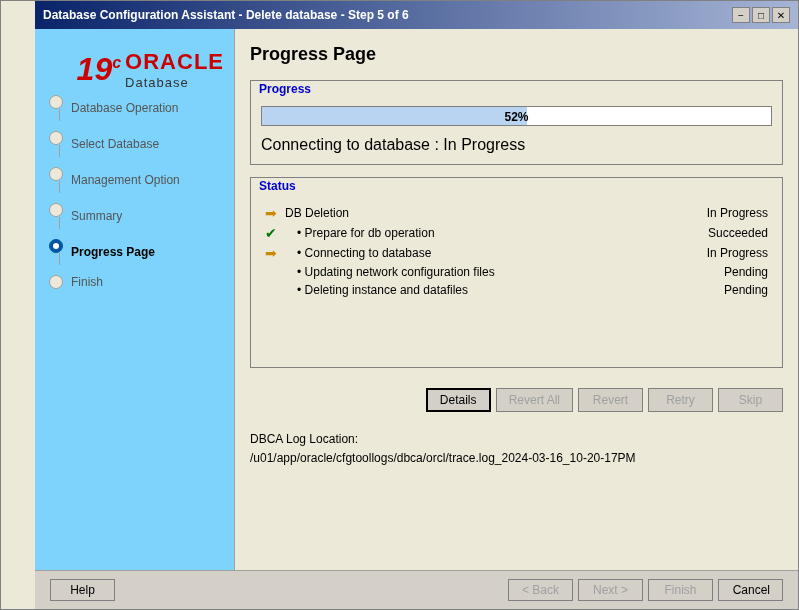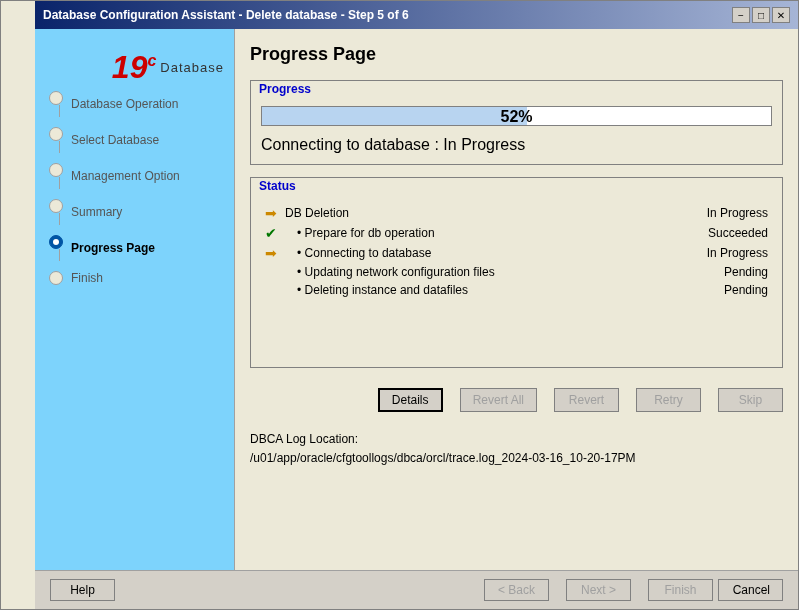--- a/index.html
+++ b/index.html
@@ -177,21 +177,21 @@
       background: #b8d4f0;
       position: absolute;
       left: 0;
       top: 0;
     }
     .progress-bar-text {
       position: absolute;
       width: 100%;
       text-align: center;
       line-height: 20px;
-      font-size: 16px;
+      font-size: 12px;
       font-weight: bold;
       color: #000;
     }
     .progress-status-text {
       font-size: 16px;
       color: #000;
       padding: 2px 0;
     }
     .status-table {
       width: 100%;
@@ -232,21 +232,20 @@
       padding: 3px 12px;
       border: 1px solid #808080;
       background: #d4d0c8;
       font-size: 12px;
       cursor: pointer;
       min-width: 65px;
       text-align: center;
     }
     .btn:disabled, .btn.disabled {
       color: #a0a0a0;
-      margin-left: 12px;
     }
     .btn.outlined {
       border: 2px solid #000;
     }
     .log-section {
       padding: 10px 0;
     }
     .log-text {
       font-size: 12px;
       color: #000;
@@ -289,20 +288,21 @@
   <div class="main-content">
 
     <div class="sidebar">
 
       <div class="header-right">
         <div class="oracle-logo">
           <div class="oracle-19c">
             <span>19</span><sup>c</sup>
           </div>
           <div class="oracle-text">
+            <span class="oracle-brand">ORACLE</span>
             <span class="oracle-sub">Database</span>
           </div>
         </div>
       </div>
 
       <div class="nav-items">
         <div class="nav-item">
           <div style="display:flex; flex-direction:column; align-items:center;">
             <div class="nav-circle"></div>
             <div class="nav-line"></div>

